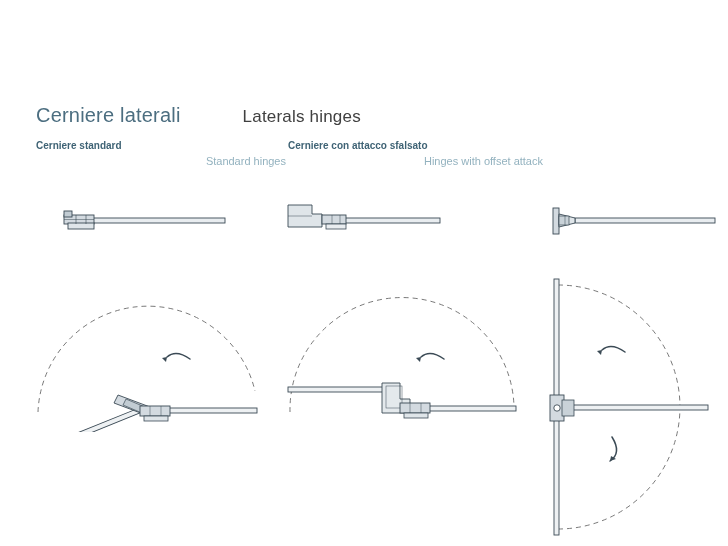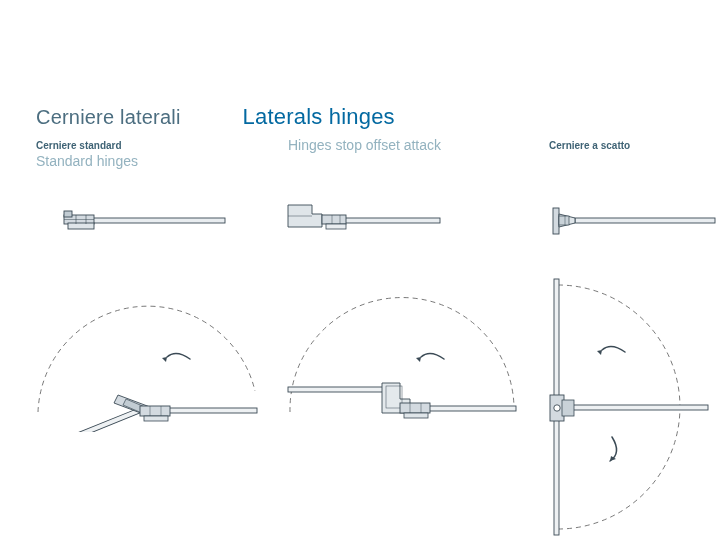--- a/index.html
+++ b/index.html
@@ -31,22 +31,22 @@
     align-items: baseline;
     gap: 18px;
   }
   .title-it {
     font-size: 20px;
     color: #4c6e80;
     font-weight: normal;
     letter-spacing: 0.2px;
   }
   .title-en {
-    font-size: 22px;
-    color: #0369a1;
+    font-size: 17px;
+    color: #404040;
     font-weight: normal;
     letter-spacing: 0.2px;
     padding-left: 44px;
   }
   
   .col {
     position: absolute;
     top: 106px;
   }
   .col-1 { left: 36px; width: 250px; }
@@ -54,24 +54,25 @@
   .col-3 { left: 549px; width: 175px; }
 
   .sub-it {
     font-size: 10px;
     color: #3f6375;
     font-weight: bold;
     line-height: 16px;
     white-space: nowrap;
   }
   .sub-en {
-    font-size: 14px;
+    font-size: 11px;
     color: #93b2bf;
     line-height: 15px;
     white-space: nowrap;
+    text-align: right;
   }
   
   .fig {
     position: absolute;
   }
   .fig svg { display: block; }
   .caption-block { position: relative; }
 </style>
 </head>
 <body>
@@ -126,21 +127,22 @@
 
       <g>
         <path d="M 160 92 q -14 -10 -23 -2" fill="none" stroke="#3b4a55" stroke-width="1.5" stroke-linecap="round"></path>
         <path d="M 137 90 l -5 1 l 4 4 z" fill="#3b4a55"></path>
       </g>
     </svg>
   </div>
 
   <div class="col col-2">
     <div class="caption-block">
-      <div class="sub-en">Hinges stop offset attack</div>
+      <div class="sub-it">Cerniere con attacco sfalsato</div>
+      <div class="sub-en">Hinges with offset attack</div>
     </div>
   </div>
 
   <div class="fig" style="left:282px; top:168px;">
     <svg width="200" height="45" viewBox="0 0 200 45">
       <rect x="62" y="18" width="96" height="5" fill="#e9edf0" stroke="#3b4a55" stroke-width="0.9"></rect>
 
       <path d="M 6 5 L 30 5 L 30 14 L 40 14 L 40 27 L 6 27 Z" fill="#dfe5e9" stroke="#3b4a55" stroke-width="0.9"></path>
       <rect x="40" y="15" width="24" height="9" fill="#d3dae0" stroke="#3b4a55" stroke-width="0.9"></rect>
       <rect x="44" y="24" width="20" height="5" fill="#e9edf0" stroke="#3b4a55" stroke-width="0.8"></rect>
@@ -168,21 +170,20 @@
 
       <g>
         <path d="M 162 92 q -14 -10 -23 -2" fill="none" stroke="#3b4a55" stroke-width="1.5" stroke-linecap="round"></path>
         <path d="M 139 90 l -5 1 l 4 4 z" fill="#3b4a55"></path>
       </g>
     </svg>
   </div>
 
   <div class="col col-3">
     <div class="caption-block">
-      <div class="sub-it">Cerniere a scatto</div>
     </div>
   </div>
 
   <div class="fig" style="left:543px; top:168px;">
     <svg width="180" height="45" viewBox="0 0 180 45">
       <rect x="32" y="18" width="140" height="5" fill="#e9edf0" stroke="#3b4a55" stroke-width="0.9"></rect>
 
       <rect x="10" y="8" width="6" height="26" fill="#d3dae0" stroke="#3b4a55" stroke-width="0.9"></rect>
       <polygon points="16,14 32,18 32,23 16,27" fill="#dfe5e9" stroke="#3b4a55" stroke-width="0.9"></polygon>
       <rect x="16" y="16" width="10" height="9" fill="#c9d2d8" stroke="#3b4a55" stroke-width="0.7"></rect>

